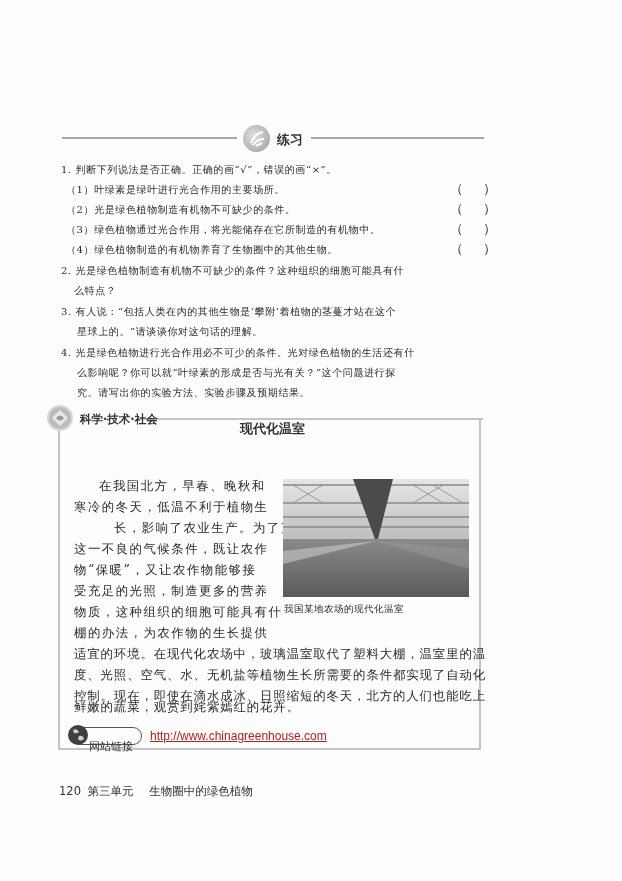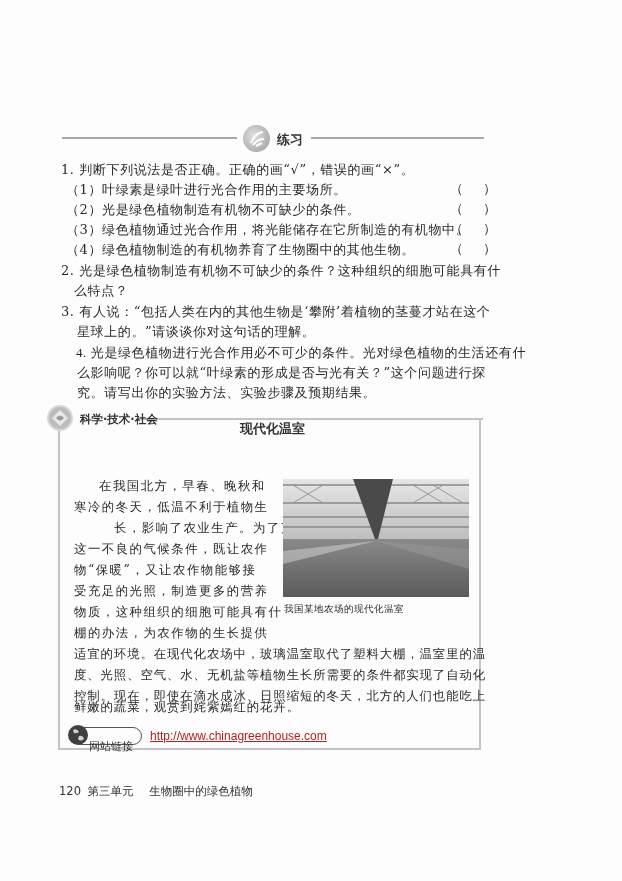--- a/index.html
+++ b/index.html
@@ -2,21 +2,21 @@
 <html><head>
 <meta charset="utf-8">
 <style>
   html, body { margin:0; padding:0; }
   body { width:622px; height:881px; background:#fdfdfd; position:relative; overflow:hidden;
          font-family:"DejaVu Serif", serif; color:#2a2a2a; }
   .abs { position:absolute; }
   .rule { position:absolute; height:2px; background:#a8a8a8; }
   .section-icon { position:absolute; border-radius:50%; }
   .practice-title { font-family:"DejaVu Sans", sans-serif; font-weight:bold; font-size:13px; color:#333; }
-  .q { position:absolute; font-size:13px; line-height:19px; letter-spacing:0.6px; white-space:nowrap; }
+  .q { position:absolute; font-size:10px; line-height:19px; letter-spacing:0.6px; white-space:nowrap; }
   .paren { position:absolute; font-size:13px; letter-spacing:8px; }
   .box { position:absolute; left:58px; top:419px; width:423px; height:331px;
          border:2px solid #c4c4c4; border-top:none; box-sizing:border-box; }
   .box-top { position:absolute; left:138px; top:418px; width:345px; height:2px; background:#c4c4c4; }
   .sts-label { font-family:"DejaVu Sans", sans-serif; font-weight:bold; font-size:11.5px; color:#333; }
   .box-title { font-family:"DejaVu Sans", sans-serif; font-weight:bold; font-size:13px; color:#333; }
   .para { position:absolute; font-size:12.4px; line-height:20.6px; letter-spacing:1.5px; white-space:nowrap; }
   .para-wide { position:absolute; font-size:12.4px; line-height:20.6px; letter-spacing:0.9px; white-space:nowrap; }
   .photo { position:absolute; left:283px; top:479px; width:186px; height:118px; overflow:hidden; background:#6e6e6e; }
   .caption { position:absolute; font-size:9.5px; letter-spacing:0.5px; white-space:nowrap; }
@@ -56,21 +56,21 @@
   <span>光是绿色植物制造有机物不可缺少的条件？这种组织的细胞可能具有什</span>
 </div>
 <div class="q" style="left:74px; top:281px;">么特点？</div>
 
 <div class="q" style="left:61px; top:302px;">
   <span>3.</span>
   <span>有人说：“包括人类在内的其他生物是‘攀附’着植物的茎蔓才站在这个</span>
 </div>
 <div class="q" style="left:77px; top:322px;">星球上的。”请谈谈你对这句话的理解。</div>
 
-<div class="q" style="left:76px; top:343px;font-family:Liberation Serif, serif;">
+<div class="q" style="left:61px; top:343px;">
   <span>4.</span>
   <span>光是绿色植物进行光合作用必不可少的条件。光对绿色植物的生活还有什</span>
 </div>
 <div class="q" style="left:77px; top:363px;">么影响呢？你可以就“叶绿素的形成是否与光有关？”这个问题进行探</div>
 <div class="q" style="left:77px; top:383px;">究。请写出你的实验方法、实验步骤及预期结果。</div>
 
 <div class="box"></div>
 <div class="box-top"></div>
 <div class="section-icon" style="left:47px; top:405px; width:26px; height:26px; background:#bcbcbc; border:2px solid #d8d8d8; box-sizing:border-box;">
   <svg width="22" height="22" viewBox="0 0 22 22">

